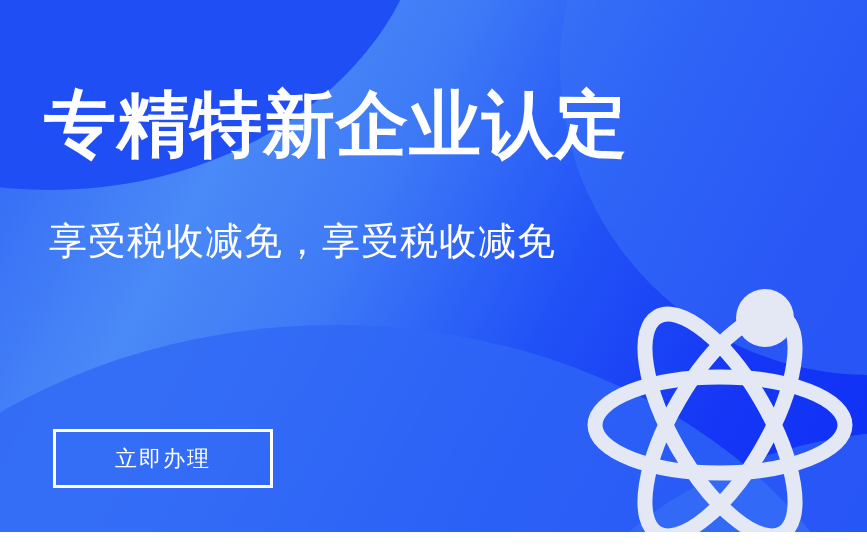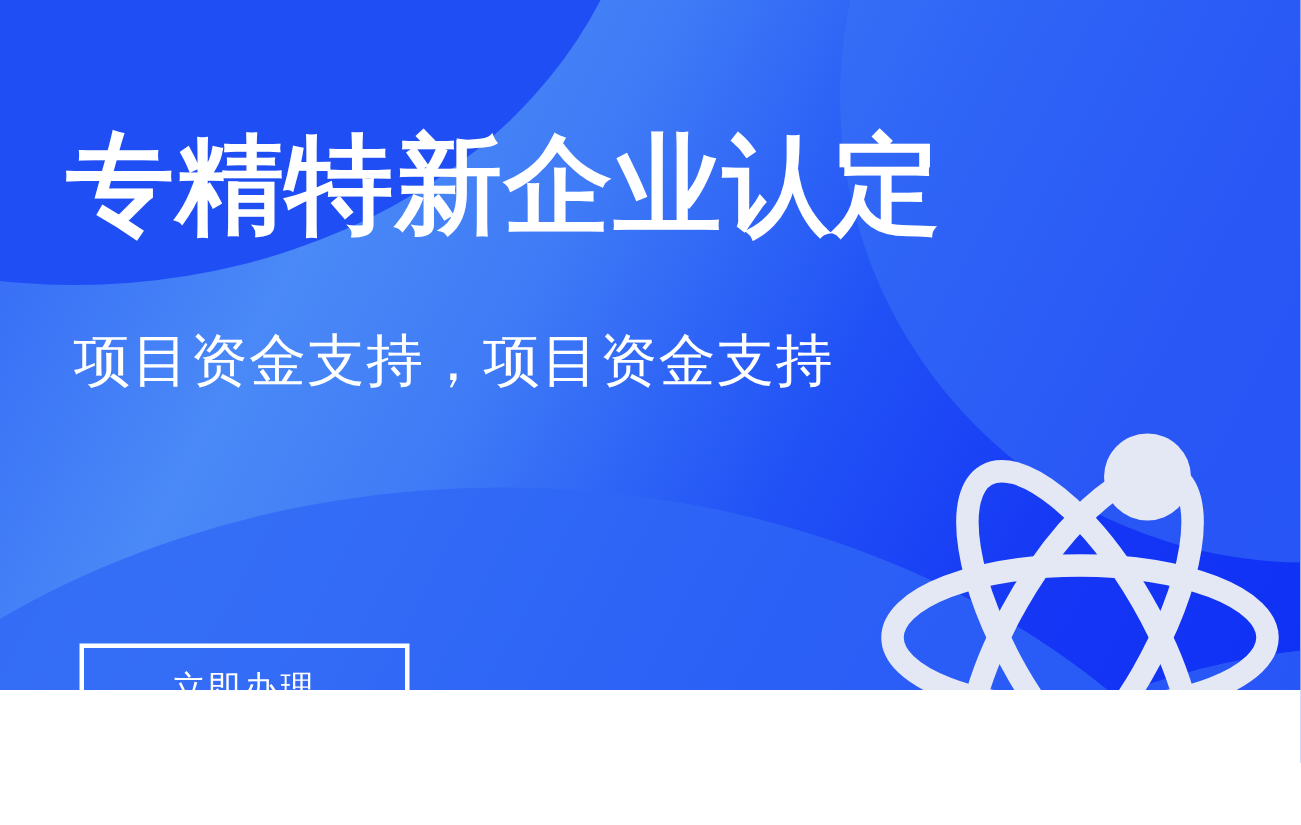--- a/index.html
+++ b/index.html
@@ -5,21 +5,21 @@
   * { margin:0; padding:0; box-sizing:border-box; }
   html, body {
     width: 867px;
     height: 550px;
     overflow: hidden;
     background: #ffffff;
   }
   .banner {
     position: relative;
     width: 867px;
-    height: 460px;
+    height: 532px;
     overflow: hidden;
     font-family: "Liberation Sans", "DejaVu Sans", sans-serif;
     background: linear-gradient(118deg,
                 #2f62f6 0%,
                 #4a89f7 26%,
                 #3f7bf6 41%,
                 #2152f6 62%,
                 #1536f5 82%,
                 #0f31f5 100%);
   }
@@ -139,18 +139,18 @@
         <ellipse cx="142" cy="143" rx="125" ry="48" transform="rotate(60 142 143)"></ellipse>
         <ellipse cx="142" cy="143" rx="125" ry="48" transform="rotate(-60 142 143)"></ellipse>
       </g>
       <circle cx="187" cy="36" r="29" fill="#e4e8f5"></circle>
     </svg>
   </div>
 
   <div class="content">
     <div class="headline">专精特新企业认定</div>
 
-    <div class="subhead">项目资金支持，项目资金支持</div>
+    <div class="subhead">享受税收减免，享受税收减免</div>
 
     <div class="cta">立即办理</div>
   </div>
 
 </div>
 
 </body></html>

